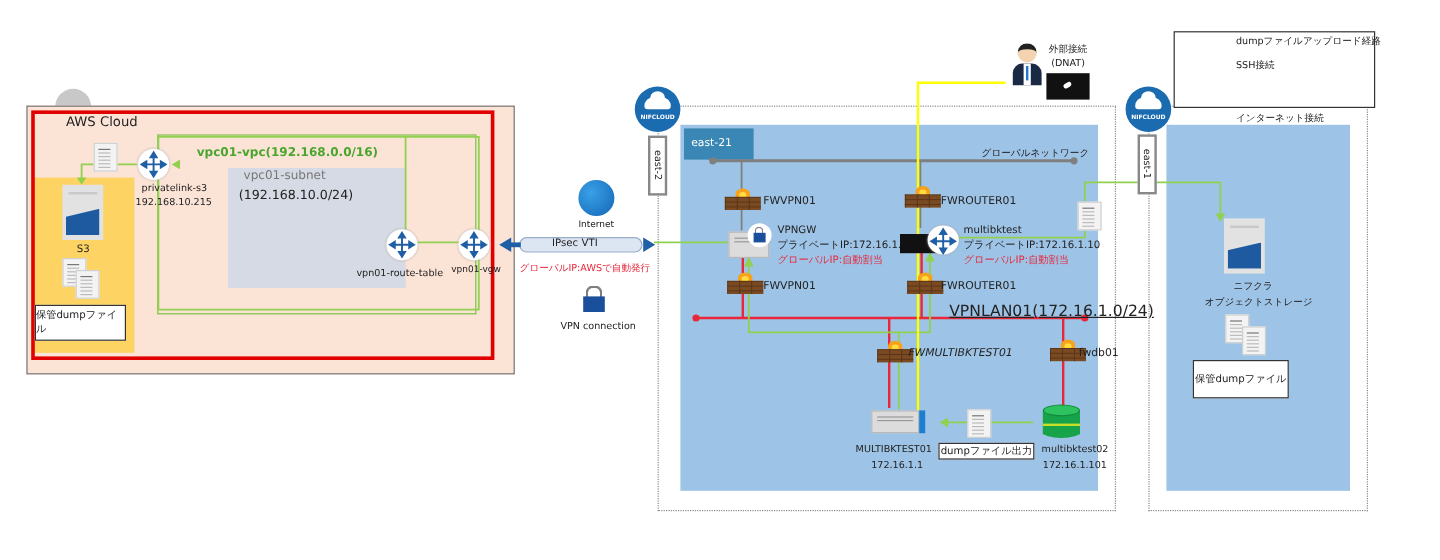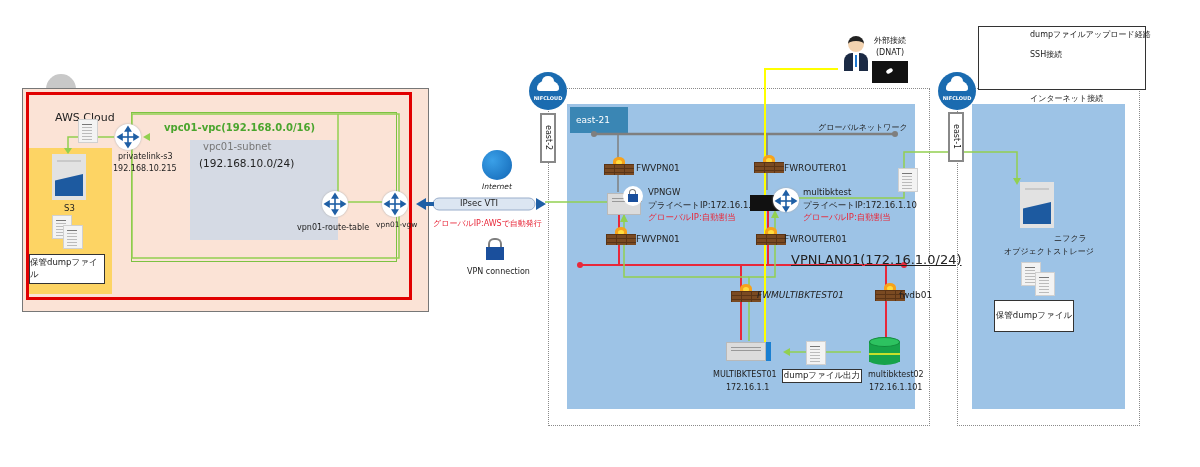--- a/index.html
+++ b/index.html
@@ -121,21 +121,21 @@
     <line x1="988" y1="74" x2="1025" y2="74" stroke="#2e75b6" stroke-width="1.5"></line>
     <polyline points="993,70 988,74 993,78" stroke="#2e75b6" stroke-width="1.5" fill="none"></polyline>
   </g>
 
   <rect x="433" y="198" width="102" height="12" rx="6" fill="#dce6f2" stroke="#9aaecb"></rect>
   <polygon points="416,204 426,198 426,210" fill="#1f5fa5"></polygon>
   <rect x="424" y="202" width="10" height="4" fill="#1f5fa5"></rect>
   <polygon points="546,204 536,198 536,210" fill="#1f5fa5"></polygon>
 </svg>
 
-<div class="t" style="left:55px;top:112px;font-size:11px;">AWS Cloud</div>
+<div class="t" style="left:55px;top:96px;font-size:11px;">AWS Cloud</div>
 <div class="t green" style="left:164px;top:122px;font-size:10px;font-weight:bold;">vpc01-vpc(192.168.0.0/16)</div>
 <div class="t" style="left:203px;top:141px;font-size:10px;color:#777;">vpc01-subnet</div>
 <div class="t" style="left:199px;top:158px;font-size:10.5px;">(192.168.10.0/24)</div>
 
 <div class="doc" style="left:78px;top:119px;"></div>
 <div class="router" style="left:115px;top:124px;">
   <svg viewBox="0 0 26 26">
       <g stroke="#1f5fa5" stroke-width="1.6" fill="#1f5fa5">
         <line x1="5" y1="13" x2="21" y2="13"></line>
         <line x1="13" y1="5" x2="13" y2="21"></line>
@@ -176,21 +176,21 @@
         <polygon points="3,13 7,10.5 7,15.5"></polygon>
         <polygon points="23,13 19,10.5 19,15.5"></polygon>
         <polygon points="13,3 10.5,7 15.5,7"></polygon>
         <polygon points="13,23 10.5,19 15.5,19"></polygon>
       </g>
     </svg>
 </div>
 <div class="t" style="left:376px;top:221px;font-size:7.5px;">vpn01-vgw</div>
 
 <div class="abs" style="left:482px;top:150px;width:30px;height:30px;border-radius:50%;background:radial-gradient(circle at 35% 35%,#3aa0e8,#1266b5);"></div>
-<div class="t" style="left:482px;top:183px;font-size:7.5px;font-style:italic;">Internet</div>
+<div class="t" style="left:482px;top:183px;font-size:7.5px;">Internet</div>
 <div class="t" style="left:460px;top:199px;font-size:8.5px;">IPsec VTI</div>
 <div class="t red" style="left:433px;top:220px;font-size:8px;">グローバルIP:AWSで自動発行</div>
 <div class="abs" style="left:479px;top:233px;width:32px;height:32px;border-radius:50%;background:#fff;">
   <div class="abs" style="left:9px;top:5px;width:10px;height:10px;border:2.5px solid #7f7f7f;border-bottom:none;border-radius:6px 6px 0 0;"></div>
   <div class="abs" style="left:7px;top:14px;width:18px;height:13px;background:#1a4f9c;"></div>
 </div>
 <div class="t" style="left:467px;top:268px;font-size:8px;">VPN connection</div>
 
 <div class="nif-logo" style="left:529px;top:72px;">
     <div class="cloud"></div>
@@ -282,21 +282,21 @@
 <div class="abs" style="left:869px;top:337px;width:31px;height:30px;">
   <div class="abs" style="left:0;top:5px;width:31px;height:20px;background:#17a34a;"></div>
   <div class="abs" style="left:0;top:18px;width:31px;height:10px;border-radius:50%;background:#17a34a;"></div>
   <div class="abs" style="left:0;top:16px;width:31px;height:2px;background:#c8e02a;"></div>
   <div class="abs" style="left:0;top:0;width:31px;height:10px;border-radius:50%;background:#2dc260;border:1px solid #128a3b;box-sizing:border-box;"></div>
 </div>
 <div class="t" style="left:868px;top:371px;font-size:8px;">multibktest02</div>
 <div class="t" style="left:869px;top:384px;font-size:8px;">172.16.1.101</div>
 
 <div class="bucket" style="left:1020px;top:182px;"></div>
-<div class="t" style="left:1028px;top:235px;font-size:8px;margin-left:26px;">ニフクラ</div>
+<div class="t" style="left:1028px;top:235px;font-size:8px;">ニフクラ</div>
 <div class="t" style="left:1004px;top:248px;font-size:8px;">オブジェクトストレージ</div>
 <div class="doc" style="left:1021px;top:262px;"></div>
 <div class="doc" style="left:1035px;top:272px;"></div>
 <div class="labelbox" style="left:994px;top:300px;width:80px;height:32px;">保管dumpファイル</div>
 
 <div class="abs" style="left:843px;top:36px;width:26px;height:36px;">
   <div class="abs" style="left:5px;top:0;width:16px;height:16px;border-radius:50%;background:#f3d3b0;border-top:5px solid #222;box-sizing:border-box;"></div>
   <div class="abs" style="left:1px;top:17px;width:24px;height:18px;background:#1b2a44;border-radius:8px 8px 0 0;"></div>
   <div class="abs" style="left:10px;top:17px;width:6px;height:18px;background:#fff;"></div>
   <div class="abs" style="left:12px;top:19px;width:2px;height:12px;background:#1e78d0;"></div>

